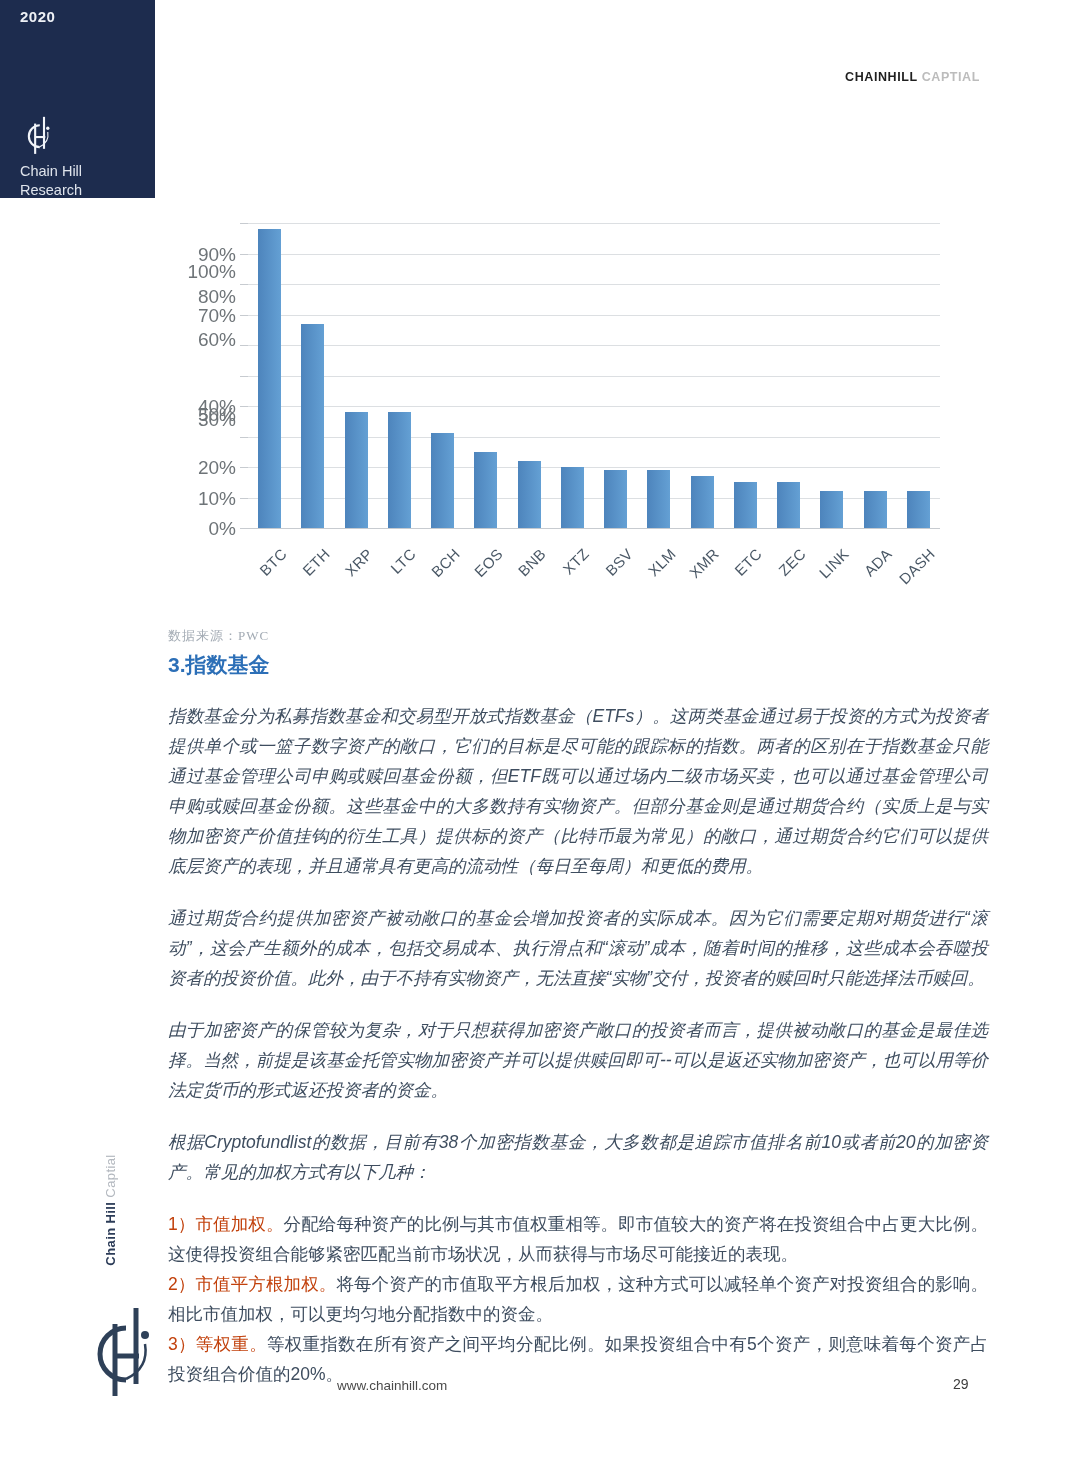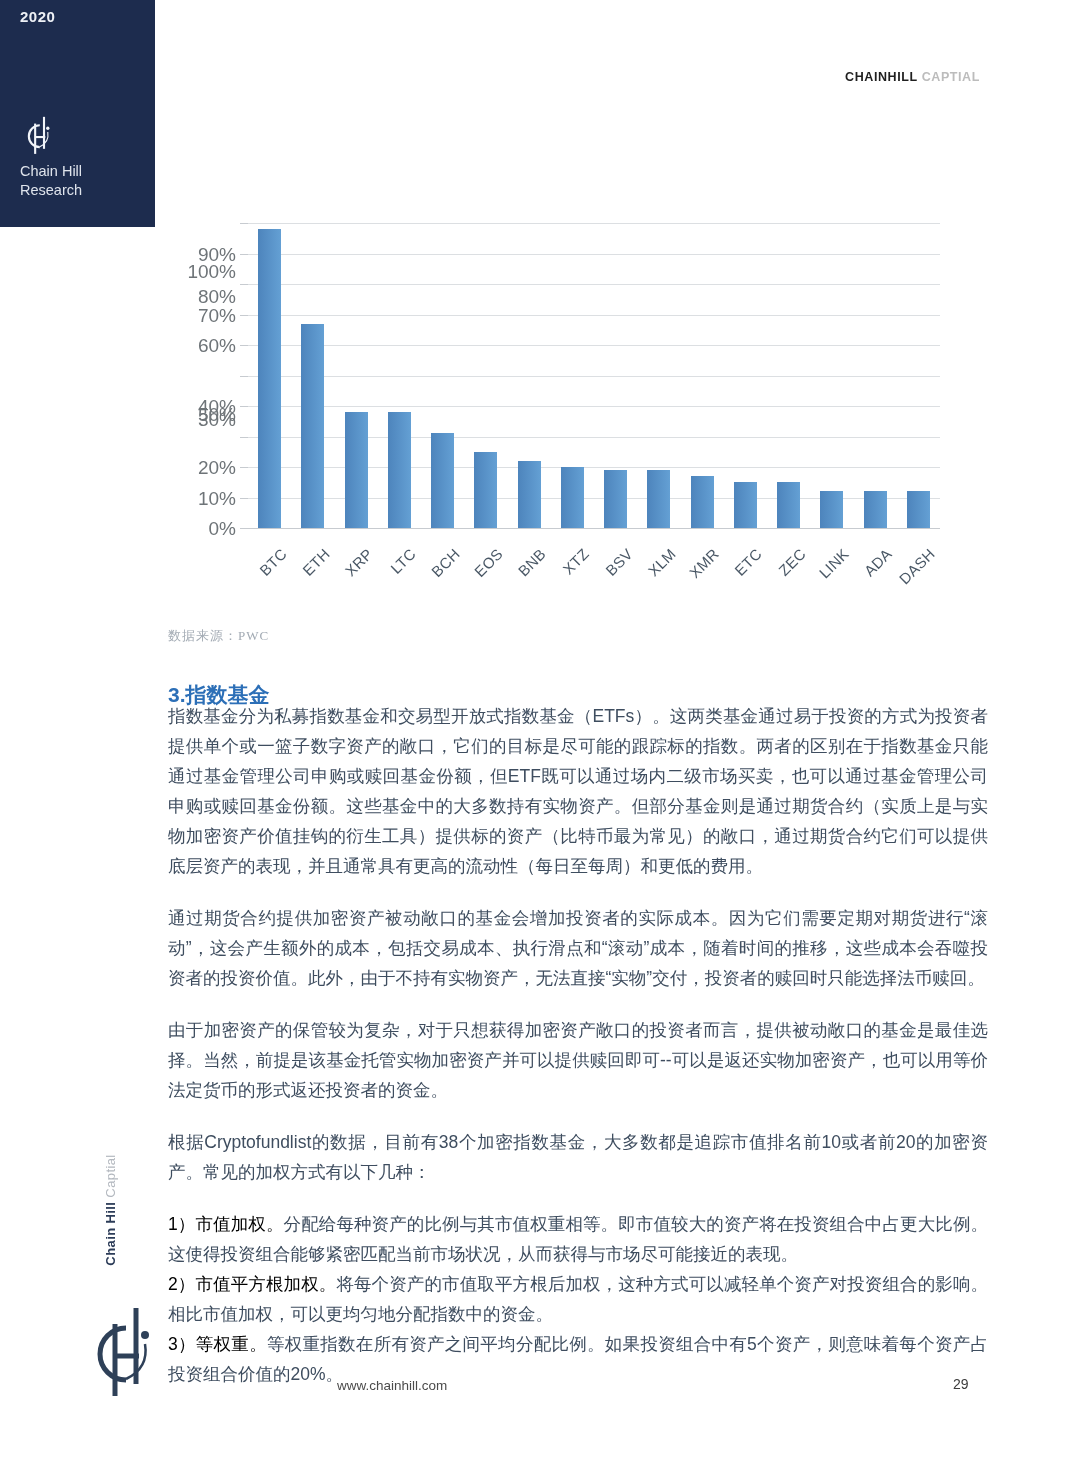--- a/index.html
+++ b/index.html
@@ -2,21 +2,21 @@
 <html><head>
 <meta charset="utf-8">
 <style>
   html,body{margin:0;padding:0;background:#e9e9e9;}
   .page{
     position:relative;width:1080px;height:1467px;background:#ffffff;
     font-family:"Liberation Sans","DejaVu Sans",sans-serif;overflow:hidden;
     margin:0 auto;
   }
   
-  .sidebar{position:absolute;left:0;top:0;width:155px;height:227px;background:#1d2c4e;color:#eef1f6;}
+  .sidebar{position:absolute;left:0;top:0;width:155px;height:198px;background:#1d2c4e;color:#eef1f6;}
   .sidebar .year{position:absolute;left:20px;top:8px;font-size:15px;font-weight:bold;letter-spacing:.5px;}
   .sidebar .logo{position:absolute;left:20px;top:116px;}
   .sidebar .brand{position:absolute;left:20px;top:162px;font-size:14.5px;line-height:19px;color:#dfe4ec;}
   
   .hdr-brand{position:absolute;top:70px;right:100px;font-size:12.5px;font-weight:bold;letter-spacing:.6px;}
   .hdr-brand .b1{color:#1f1f1f;}
   .hdr-brand .b2{color:#bcbcbc;font-weight:bold;}
   
   .chart-title{position:absolute;left:200px;top:150px;width:700px;text-align:center;
     font-size:25px;font-weight:bold;color:#44546a;letter-spacing:1px;}
@@ -25,26 +25,26 @@
   .gridline.base{background:#c7cbd0;}
   .tick{position:absolute;left:-8px;width:8px;height:1px;background:#c7cbd0;}
   .bar{position:absolute;bottom:0;width:23px;background:linear-gradient(90deg,#4d84bc,#64a0d4);}
   .ylabels{position:absolute;left:140px;top:223px;width:96px;height:305px;}
   .ylabel{position:absolute;right:0;width:100%;text-align:right;font-size:19px;color:#6e7478;}
   .xlabel{position:absolute;width:74px;text-align:right;font-size:15px;font-weight:500;
     color:#4a5866;transform:rotate(-45deg);transform-origin:100% 0%;letter-spacing:.3px;}
   .source-note{position:absolute;left:168px;top:627px;font-family:"Liberation Serif","DejaVu Serif",serif;
     font-size:13px;color:#a3abb4;letter-spacing:1px;}
   
-  .section-heading{position:absolute;left:168px;top:681px;font-size:21px;font-weight:bold;color:#2c6fb7;}
+  .section-heading{position:absolute;left:168px;top:651px;font-size:21px;font-weight:bold;color:#2c6fb7;}
   .article{position:absolute;left:168px;top:701px;width:820px;font-size:17.5px;line-height:30px;
     color:#3e4d5f;text-align:justify;}
-  .article p{margin:0 0 22px 0;}
+  .article p{margin:0 0 22px 0;font-style:italic;}
   .wlist div{margin:0;}
-  .lead{color:#000000;}
+  .lead{color:#c2410c;}
   
   .watermark{position:absolute;left:110px;top:1210px;transform:translate(-50%,-50%) rotate(-90deg);
     white-space:nowrap;font-size:13px;letter-spacing:.4px;}
   .watermark .wb{font-weight:bold;color:#2c3c58;}
   .watermark .wl{color:#b3b8bf;}
   .foot-logo{position:absolute;left:82px;top:1306px;}
   .footer-url{position:absolute;left:337px;top:1378px;font-size:13.5px;color:#4b4b4b;}
   .footer-page{position:absolute;left:953px;top:1376px;font-size:14px;color:#3c3c3c;}
 </style>
 </head>
@@ -77,21 +77,21 @@
     <span class="b2">CAPTIAL</span>
   </div>
 
   <div class="ylabels" id="ylabels">
       <div class="ylabel" style="top: 295px;">0%</div>
       <div class="ylabel" style="top: 264.5px;">10%</div>
       <div class="ylabel" style="top: 234px;">20%</div>
       <div class="ylabel" style="top: 186px;">30%</div>
       <div class="ylabel" style="top: 173px;">40%</div>
       <div class="ylabel" style="top: 141px; margin-top: 40px;">50%</div>
-      <div class="ylabel" style="top: 112px;">60%</div>
+      <div class="ylabel" style="top: 106px;">60%</div>
       <div class="ylabel" style="top: 81.5px;">70%</div>
       <div class="ylabel" style="top: 63px;">80%</div>
       <div class="ylabel" style="top: 20.5px;">90%</div>
       <div class="ylabel" style="top: -10px; margin-top: 48px;">100%</div>
     </div>
   <div class="plot" id="plot">
       <div class="gridline base" style="top: 305px;"></div>
       <div class="tick" style="top: 305px;"></div>
       <div class="gridline" style="top: 274.5px;"></div>
       <div class="tick" style="top: 274.5px;"></div>

